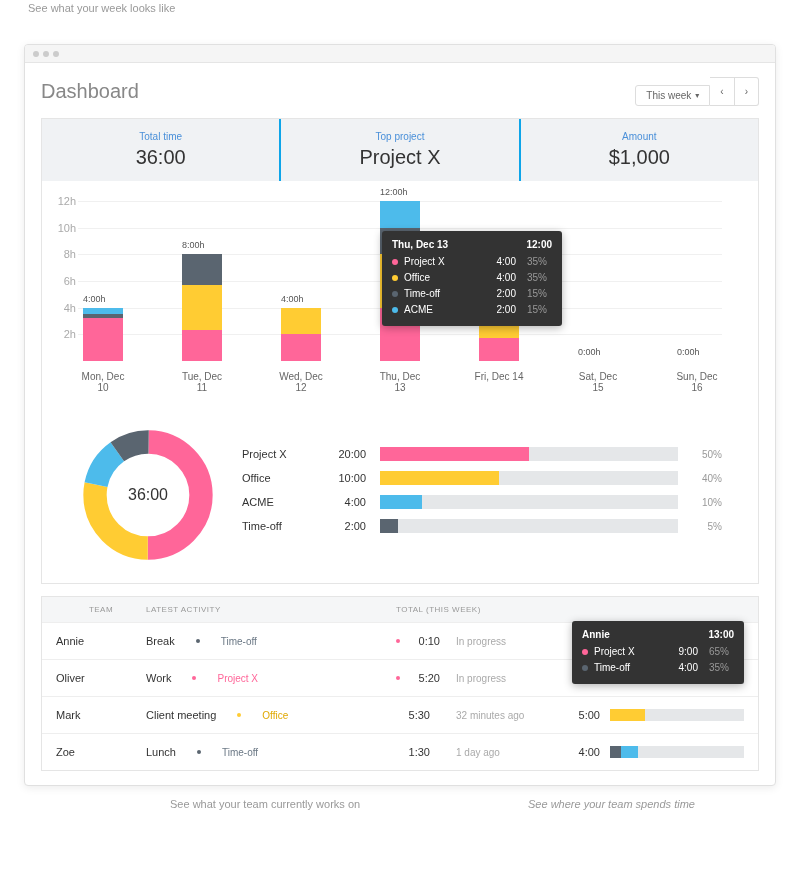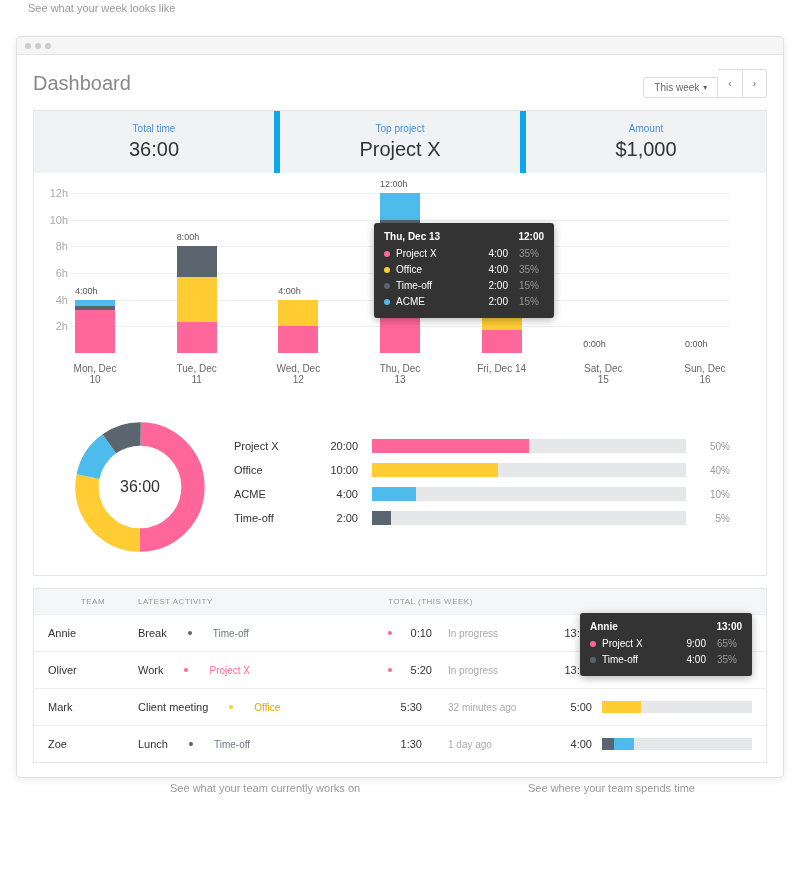--- a/index.html
+++ b/index.html
@@ -1,32 +1,32 @@
 <!DOCTYPE html>
 <html><head>
 <meta charset="utf-8">
 <style>
 * { box-sizing: border-box; margin: 0; padding: 0; }
 body { font-family: -apple-system, BlinkMacSystemFont, "Segoe UI", Arial, sans-serif; background: #fff; font-size: 12px; color: #333; }
 .annotation { font-size: 11px; color: #999; position: absolute; }
-.wrapper { position: relative; padding: 16px; }
+.wrapper { position: relative; padding: 24px; }
 .window { border: 1px solid #e0e0e0; border-radius: 4px; box-shadow: 0 2px 8px rgba(0,0,0,0.08); overflow: hidden; margin-top: 20px; background: #fff; }
 .titlebar { background: #f5f5f5; border-bottom: 1px solid #e5e5e5; height: 18px; display: flex; align-items: center; padding: 0 8px; gap: 4px; }
 .dot { width: 6px; height: 6px; border-radius: 50%; background: #ccc; }
 .content { padding: 14px 16px; }
 .header-row { display: flex; justify-content: space-between; align-items: center; margin-bottom: 12px; }
 .page-title { font-size: 20px; font-weight: 300; color: #888; }
 .controls { display: flex; gap: 0; }
 .ctrl { border: 1px solid #ddd; background: #fff; padding: 4px 10px; font-size: 10px; color: #666; display: flex; align-items: center; gap: 4px; cursor: pointer; }
 .ctrl:first-child { border-radius: 3px 0 0 3px; margin-top: 8px; }
 .ctrl + .ctrl { border-left: none; }
 .ctrl:last-child { border-radius: 0 3px 3px 0; }
 .panel { border: 1px solid #e5e5e5; background: #fff; }
 .summary { display: flex; background: #f0f2f4; }
-.sum-cell { flex: 1; text-align: center; padding: 12px 0; border-right: 6px solid #0ea5e9; }
+.sum-cell { flex: 1; text-align: center; padding: 12px 0; border-right: 2px solid #0ea5e9; }
 .sum-cell:last-child { border-right: none; }
 .sum-label { font-size: 10px; color: #4a90d9; margin-bottom: 4px; }
 .sum-value { font-size: 20px; color: #333; font-weight: 400; }
 .chart-area { padding: 20px 36px 14px 36px; position: relative; }
 .y-axis { position: absolute; left: 10px; top: 20px; bottom: 30px; width: 24px; }
 .y-tick { position: absolute; right: 0; font-size: 11px; color: #aaa; transform: translateY(-50%); }
 .grid-line { position: absolute; left: 36px; right: 36px; height: 1px; background: #f0f0f0; }
 .bars { display: flex; justify-content: space-between; align-items: flex-end; height: 160px; position: relative; z-index: 1; }
 .bar-col { width: 50px; display: flex; flex-direction: column; align-items: center; position: relative; }
 .bar-stack { width: 40px; display: flex; flex-direction: column-reverse; position: relative; }
@@ -379,14 +379,14 @@
                 <span class="tt-pct">35%</span>
               </div>
             </div>
         </div>
       </div>
 
     </div>
   </div>
 
   <div class="annotation" style="bottom:0px; left:170px;">See what your team currently works on</div>
-  <div class="annotation" style="bottom:0px; left:528px;">See where your team spends time</div>
+  <div class="annotation" style="bottom:0px; left:528px;font-style:italic;">See where your team spends time</div>
 </div>
 
 </body></html>

